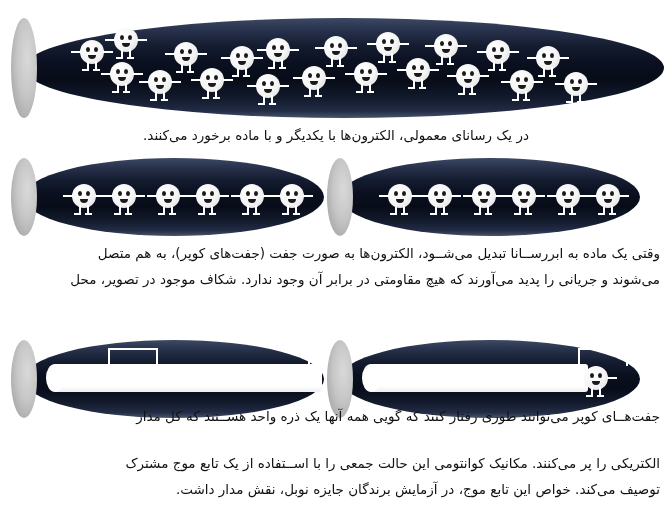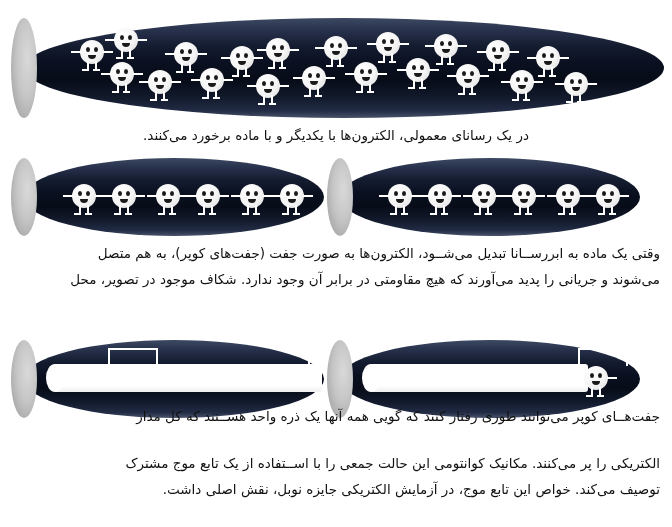--- a/index.html
+++ b/index.html
@@ -567,15 +567,15 @@
           <div class="foot l"></div>
           <div class="foot r"></div>
       </div>
 
       <div class="bracket" style="left:238px; top:8px; width:46px; height:16px; border-width:2px 2px 0 2px;"></div>
     </div>
   </div>
 
   <div class="caption block" style="left:12px; top:403px; width:648px;">جفت‌هــای کوپر می‌توانند طوری رفتار کنند که گویی همه آنها یک ذره واحد هســتند که کل مدار</div>
   <div class="caption block" style="left:12px; top:450px; width:648px;">الکتریکی را پر می‌کنند. مکانیک کوانتومی این حالت جمعی را با اســتفاده از یک تابع موج مشترک</div>
-  <div class="caption block" style="left:12px; top:476px; width:648px;">توصیف می‌کند. خواص این تابع موج، در آزمایش الکتریکی جایزه نوبل، نقش اصلی داشت.</div>
+  <div class="caption block" style="left:12px; top:476px; width:648px;">توصیف می‌کند. خواص این تابع موج، در آزمایش برندگان جایزه نوبل، نقش مدار داشت.</div>
 
 </div>
 
 </body></html>

